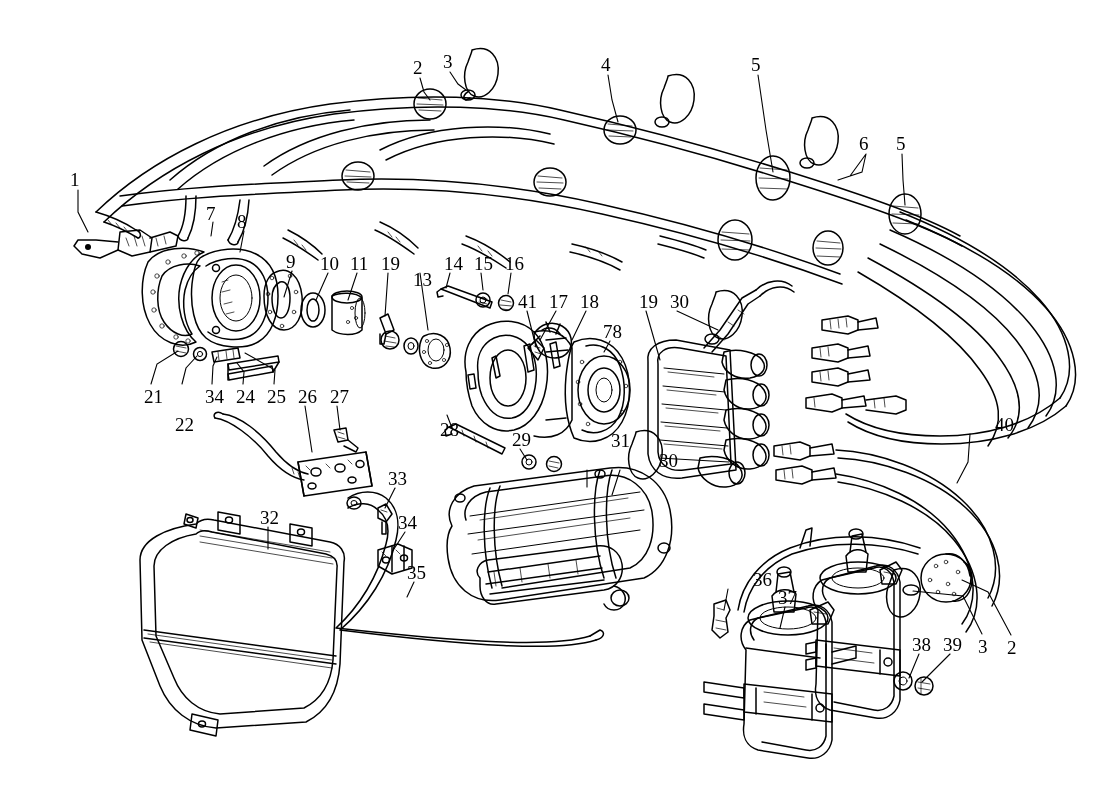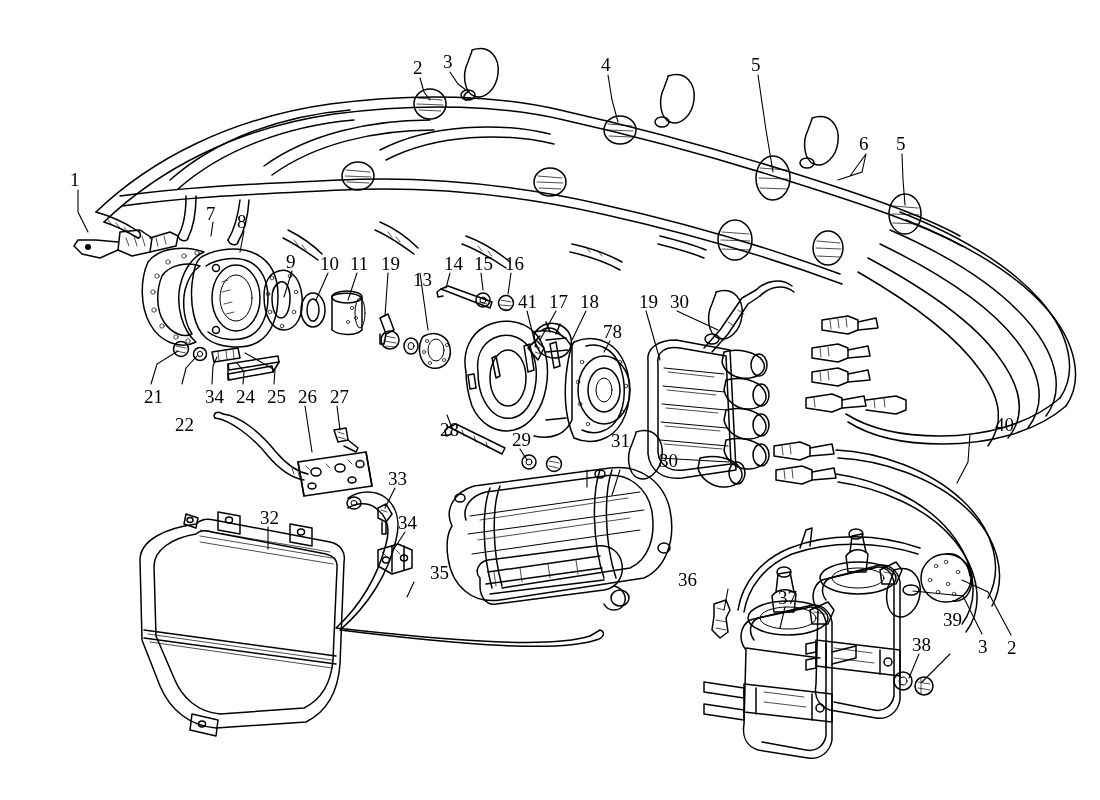--- a/index.html
+++ b/index.html
@@ -667,23 +667,23 @@
       <span class="callout" style="left: 267px; top: 387px;">25</span>
       <span class="callout" style="left: 298px; top: 387px;">26</span>
       <span class="callout" style="left: 330px; top: 387px;">27</span>
       <span class="callout" style="left: 440px; top: 396px; margin-top: 24px;">28</span>
       <span class="callout" style="left: 512px; top: 430px;">29</span>
       <span class="callout" style="left: 611px; top: 451px; margin-left: 48px;">30</span>
       <span class="callout" style="left: 611px; top: 431px;">31</span>
       <span class="callout" style="left: 260px; top: 508px;">32</span>
       <span class="callout" style="left: 388px; top: 469px;">33</span>
       <span class="callout" style="left: 398px; top: 513px;">34</span>
-      <span class="callout" style="left: 407px; top: 563px; margin-left: 23px;">35</span>
-      <span class="callout" style="left: 678px; top: 570px;">36</span>
+      <span class="callout" style="left: 407px; top: 563px;">35</span>
+      <span class="callout" style="left: 753px; top: 570px;">36</span>
       <span class="callout" style="left: 778px; top: 588px;">37</span>
       <span class="callout" style="left: 912px; top: 635px;">38</span>
-      <span class="callout" style="left: 943px; top: 610px; text-align: center;">39</span>
+      <span class="callout" style="left: 943px; top: 635px; text-align: center;">39</span>
       <span class="callout" style="left: 978px; top: 637px;">3</span>
       <span class="callout" style="left: 1007px; top: 638px;">2</span>
       <span class="callout" style="left: 963px; top: 415px; margin-left: 32px;">40</span>
     </div>
 
 </div>
 
 </body></html>

